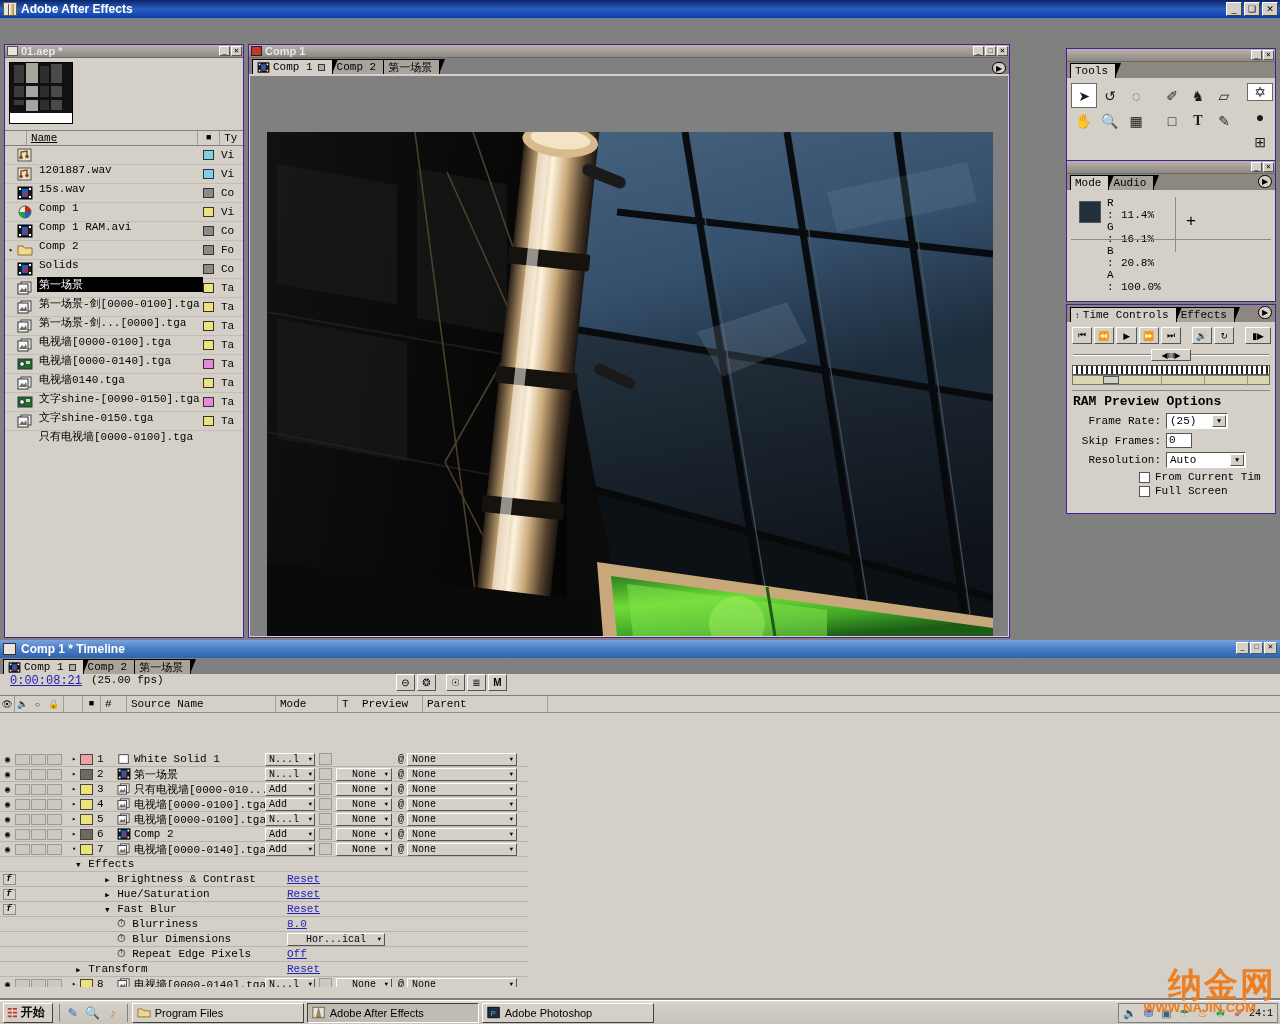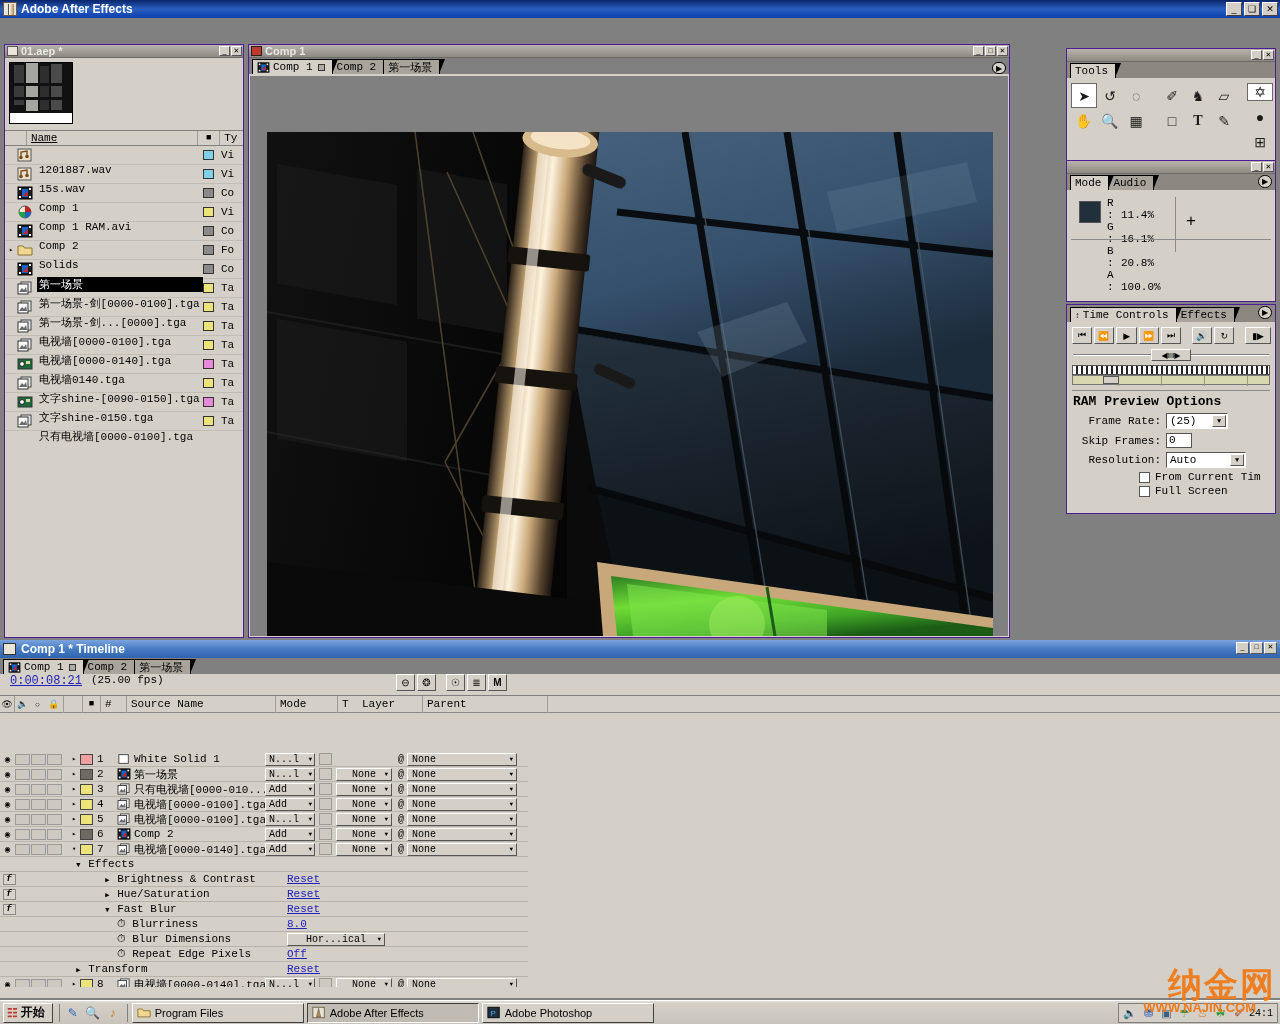--- a/index.html
+++ b/index.html
@@ -878,21 +878,21 @@
       <div class="tlc" style="width:149px;">
           <span>Source Name</span>
         </div>
       <div class="tlc" style="width:62px;">
           <span>Mode</span>
         </div>
       <div class="tlc" style="width:20px;border-right:none;">
           <span>T</span>
         </div>
       <div class="tlc" style="width:65px;">
-          <span>Layer</span>
+          <span>Preview</span>
         </div>
       <div class="tlc" style="width:125px;">
           <span>Parent</span>
         </div>
     </div>
 
     <div id="tl-rows">
         <div class="tl-row">
           <span class="eye">◉</span>
           <div class="cell-sm"></div>

